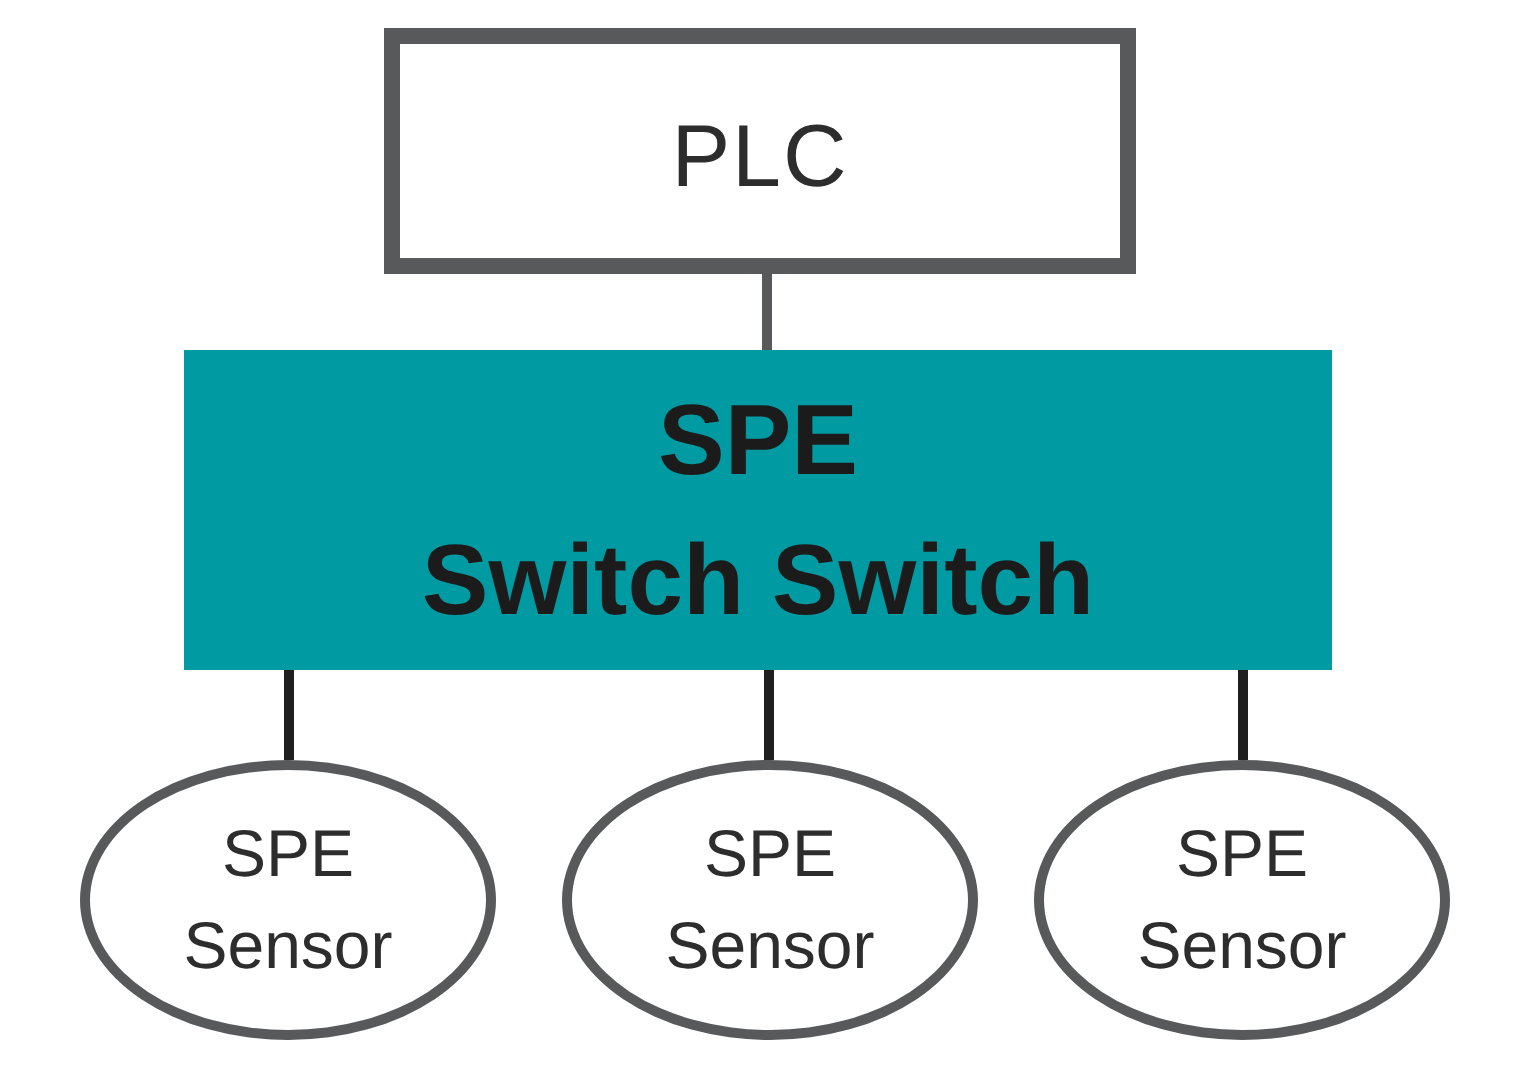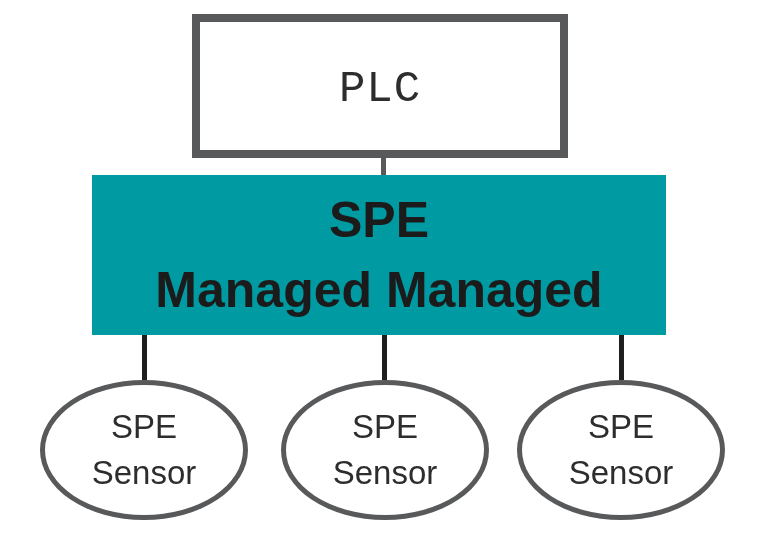--- a/index.html
+++ b/index.html
@@ -19,27 +19,26 @@
     width: 768px;
     height: 540px;
     background: var(--bg);
     overflow: hidden;
   }
 
   
   .plc-box {
     position: absolute;
     left: 192px; top: 14px;
-    width: 376px; height: 144px;
+    width: 376px; height: 123px;
     border: 8px solid var(--border-gray);
     background: var(--bg);
     display: flex;
     align-items: center;
     justify-content: center;
-    font-family: Liberation Mono, monospace;
   }
   .plc-label {
     font-size: 44px;
     font-weight: 400;
     color: var(--text-dark);
     letter-spacing: 1px;
     padding-top: 6px;
   }
 
   
@@ -107,21 +106,21 @@
   <div class="plc-box">
     <span class="plc-label">PLC</span>
   </div>
 
   <div class="connector dark connector-switch-sensor-1"></div>
   <div class="connector dark connector-switch-sensor-2"></div>
   <div class="connector dark connector-switch-sensor-3"></div>
 
   <div class="switch-box">
     <div class="switch-line">SPE</div>
-    <div class="switch-line">Managed Managed</div>
+    <div class="switch-line">Switch Switch</div>
   </div>
 
   <div class="sensor-ellipse sensor-1">
     <div class="sensor-line">SPE</div>
     <div class="sensor-line">Sensor</div>
   </div>
 
   <div class="sensor-ellipse sensor-2">
     <div class="sensor-line">SPE</div>
     <div class="sensor-line">Sensor</div>

